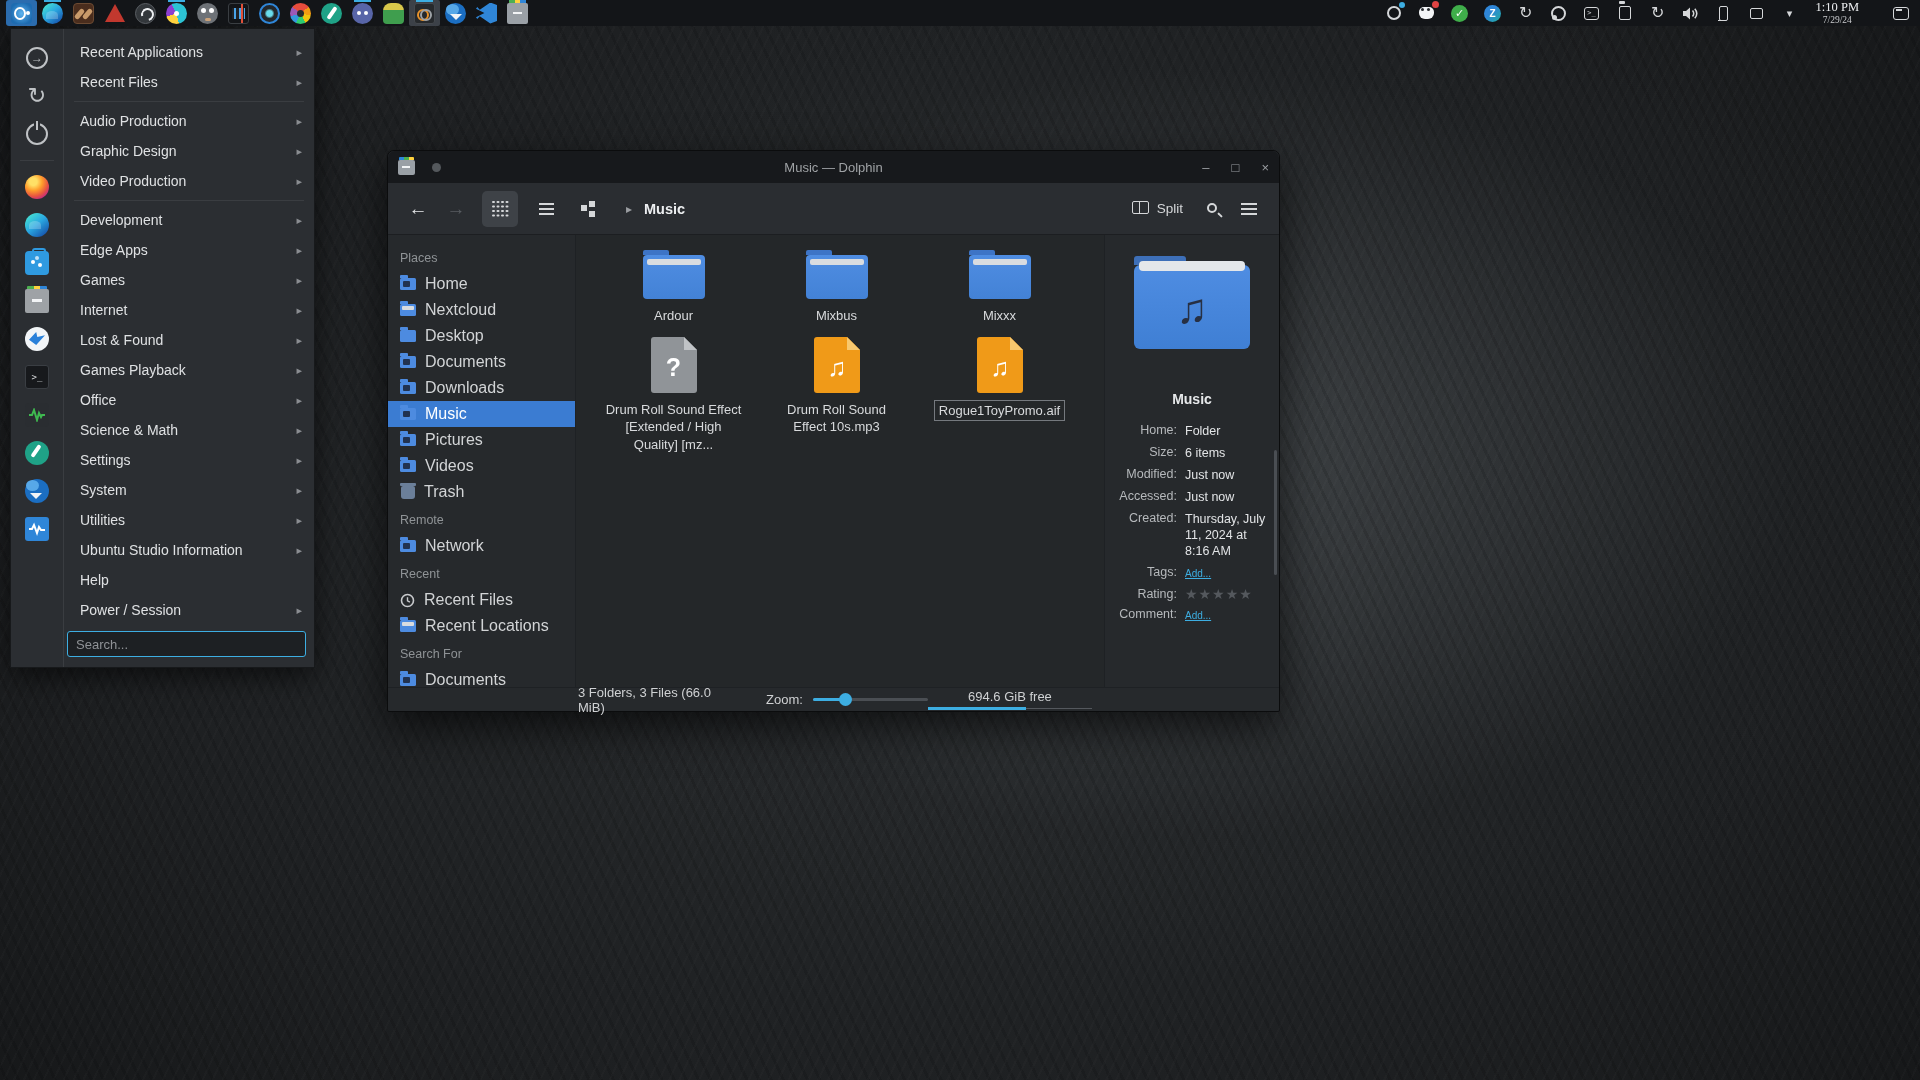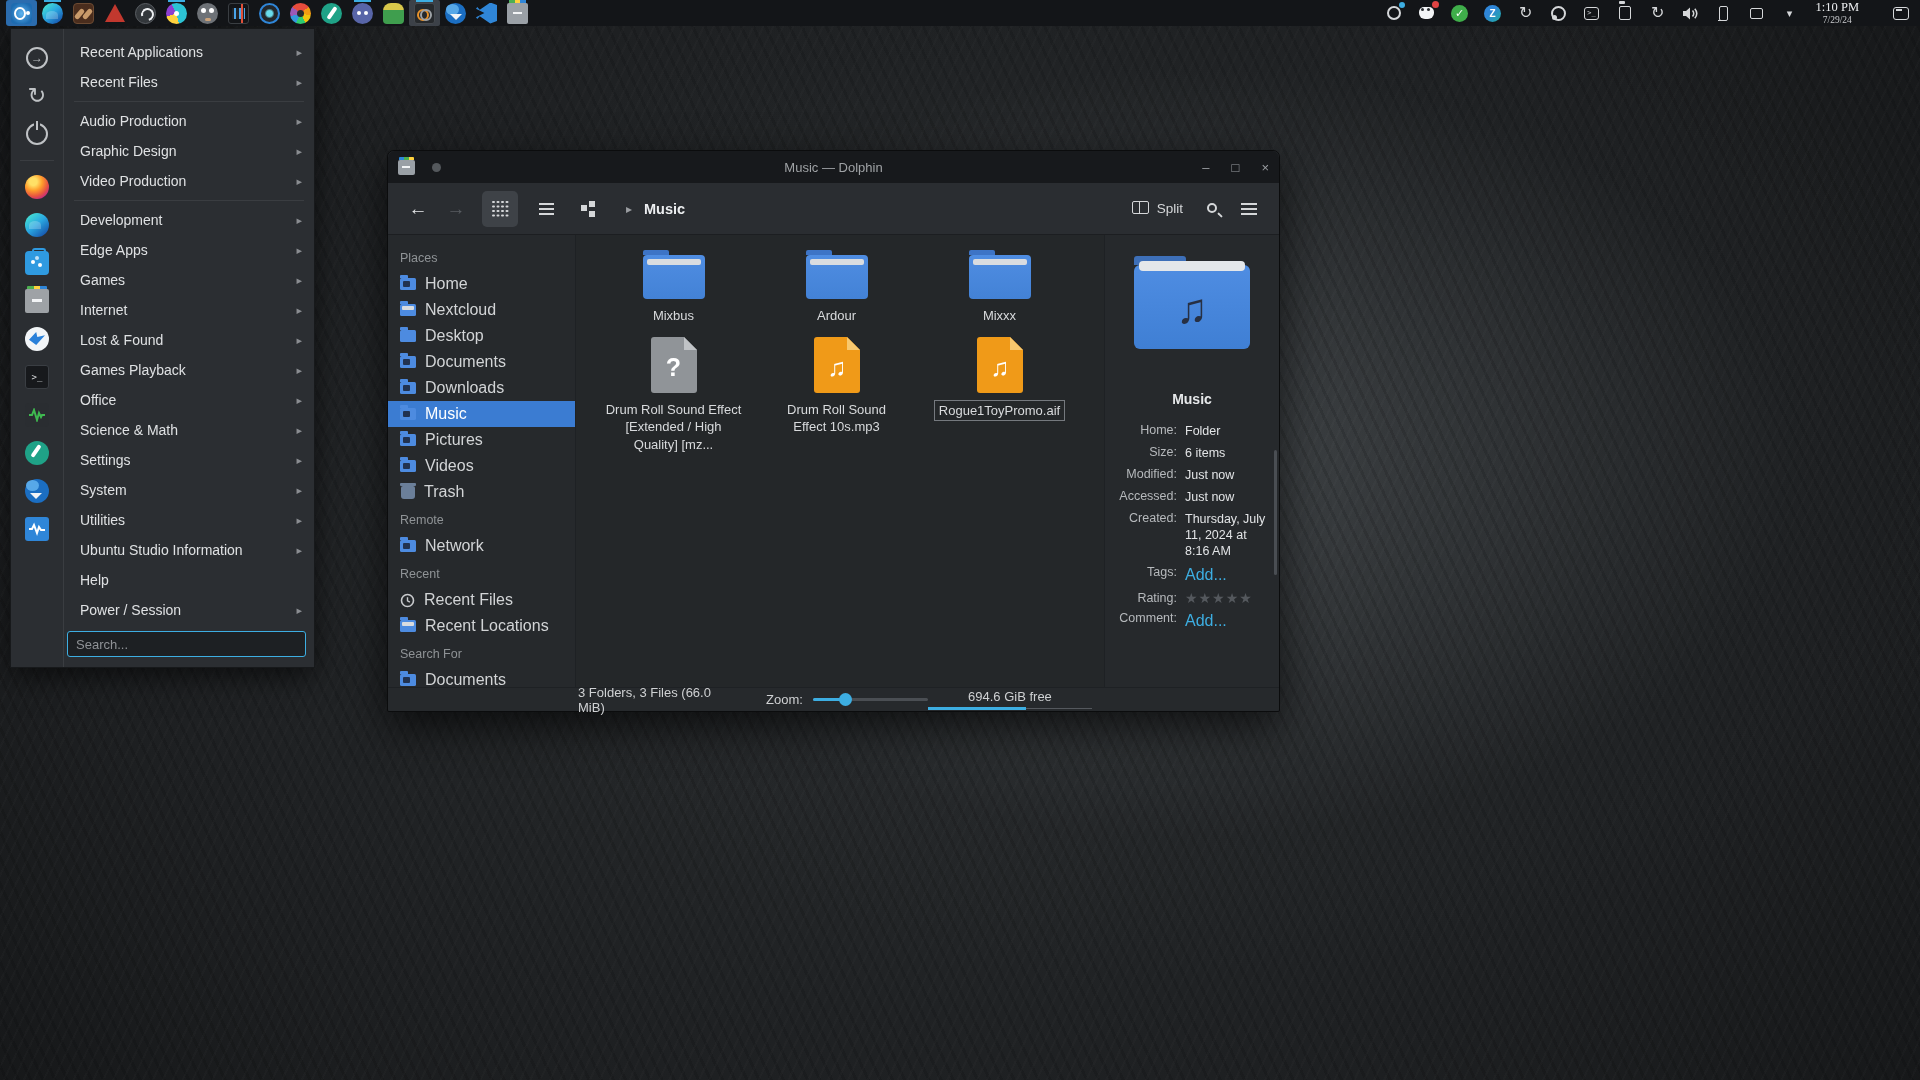--- a/index.html
+++ b/index.html
@@ -193,21 +193,21 @@
   
   .info { width:175px; background:#26292c; border-left:1px solid #1e2124; padding:0 10px; position:relative; flex:none; overflow:hidden; }
   .info-folder { width:116px; height:84px; background:linear-gradient(#4f8de2,#3f7fd4); border-radius:6px; position:relative; margin:30px auto 0; display:flex; align-items:center; justify-content:center; }
   .info-folder::before { content:""; position:absolute; top:-9px; left:0; width:52px; height:9px; background:#3d6fb8; border-radius:3px 3px 0 0; }
   .info-folder::after { content:""; position:absolute; top:-4px; left:5px; right:5px; height:10px; background:#e4e7ea; border-radius:4px; }
   .info-note { font-size:42px; color:#273043; margin-top:4px; }
   .info-title { text-align:center; font-size:14px; font-weight:bold; color:#e6e8ea; margin-top:42px; }
   .info-rows { margin-top:16px; display:grid; grid-template-columns:62px 1fr; column-gap:8px; row-gap:6px; font-size:12.5px; }
   .ikey { text-align:right; color:#b6b9bc; }
   .ival { color:#e2e4e6; line-height:1.28; }
-  .add-link { color:#3daee2; font-size:16px;text-align:center; }
+  .add-link { color:#3daee2; text-decoration:underline; font-size:10px;text-align:center; }
   .stars { color:#54585d; font-size:14px; letter-spacing:1px; line-height:1; }
   .info-scroll { position:absolute; right:2px; top:215px; width:3px; height:125px; background:#4a4e53; border-radius:2px; }
   
   .statusbar { height:24px; background:#26292c; border-top:1px solid #1e2124; display:flex; align-items:center; font-size:13px; color:#cfd1d3; padding-left:190px; flex:none; border-radius:0 0 2px 2px; }
   .zoom-group { display:flex; align-items:center; gap:10px; margin-left:54px; }
   .sl-track { width:115px; height:3px; background:#4a4e53; border-radius:2px; position:relative; }
   .sl-fill { width:32px; height:3px; background:#3daee2; border-radius:2px; }
   .sl-handle { position:absolute; left:26px; top:-5px; width:13px; height:13px; border-radius:50%; background:#3daee2; }
   .free { margin-left:auto; margin-right:187px; width:200px; text-align:center; position:relative; padding-bottom:7px; font-size:13px; }
   .free-line { position:absolute; bottom:2px; left:0; right:0; height:1px; background:#54585d; }
@@ -563,25 +563,25 @@
         <div class="place">
             <span class="pf emblem"></span>
             <span>Documents</span>
           </div>
 
       </div>
 
       <div class="view">
         <div class="cell">
           <div class="folder-big"></div>
-          <div class="f-label">Mixbus</div>
+          <div class="f-label">Ardour</div>
         </div>
         <div class="cell">
           <div class="folder-big"></div>
-          <div class="f-label">Ardour</div>
+          <div class="f-label">Mixbus</div>
         </div>
         <div class="cell">
           <div class="folder-big"></div>
           <div class="f-label">Mixxx</div>
         </div>
         <div class="cell">
           <div class="doc unknown">
               <span class="doc-glyph">?</span>
             </div>
           <div class="f-label" style="max-width:152px;margin-left:auto;margin-right:auto;">Drum Roll Sound Effect [Extended / High Quality] [mz...</div>

